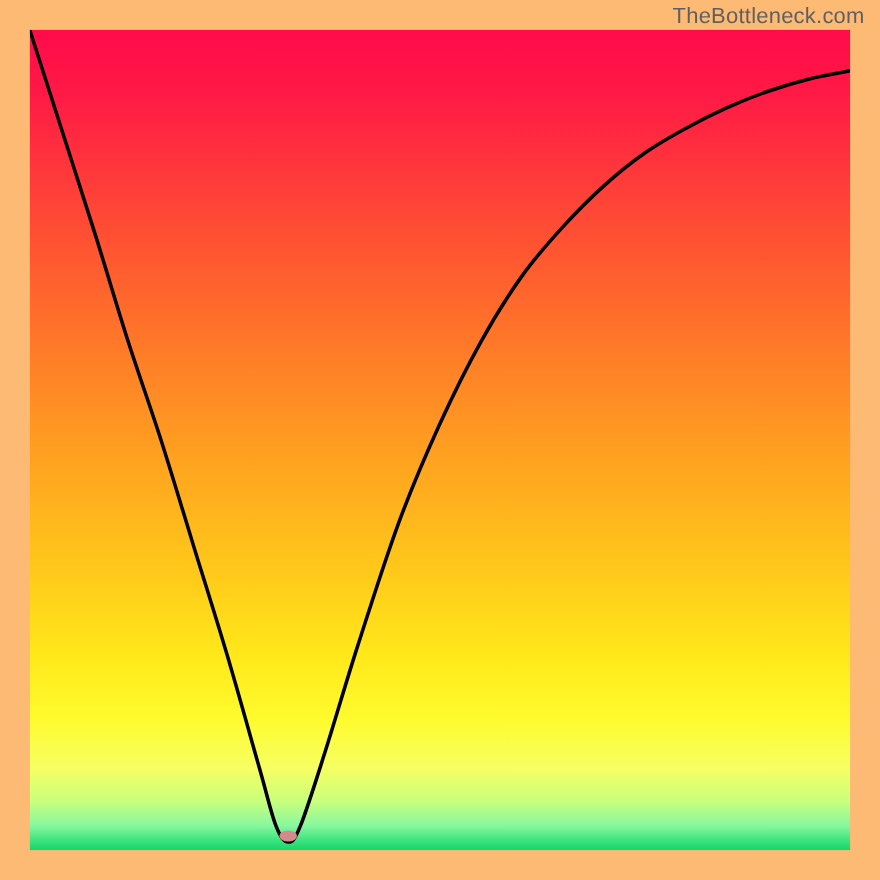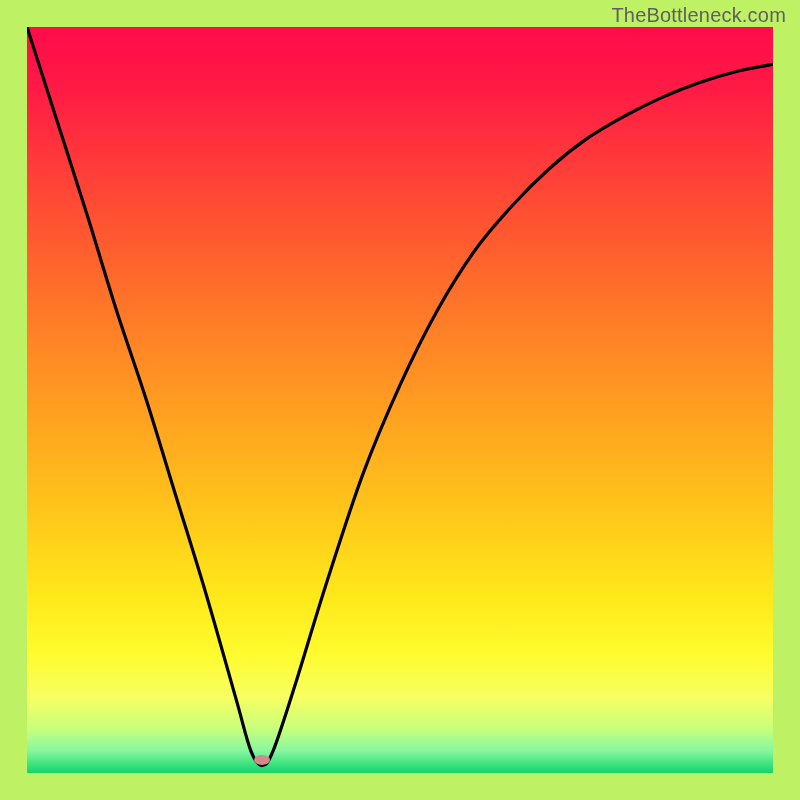--- a/index.html
+++ b/index.html
@@ -8,21 +8,21 @@
     width: 800px;
     height: 800px;
     overflow: hidden;
     background: #000;
     font-family: Arial, Helvetica, sans-serif;
   }
   .frame {
     position: relative;
     width: 800px;
     height: 800px;
-    background: #bef264;
+    background: #fdba74;
   }
   .plot-area {
     position: absolute;
     left: 27px;
     top: 27px;
     width: 746px;
     height: 746px;
     overflow: hidden;
   }
   .gradient {

